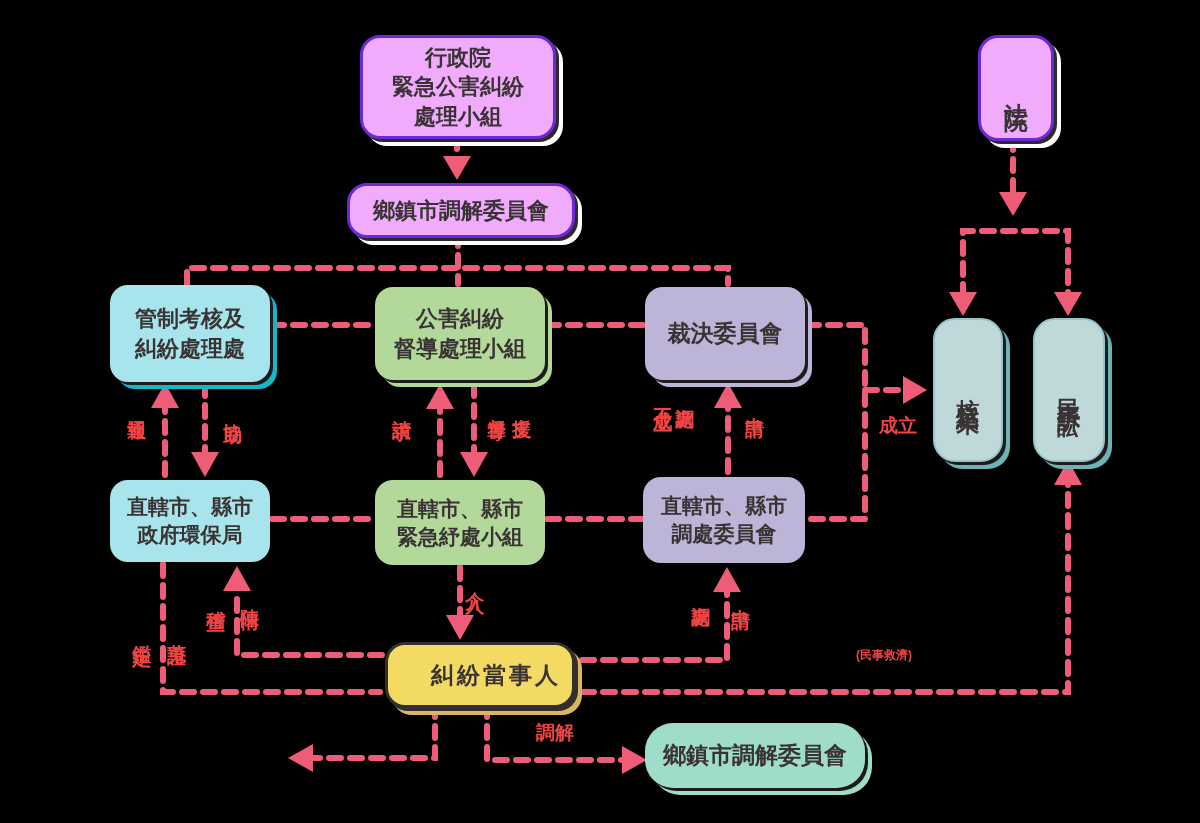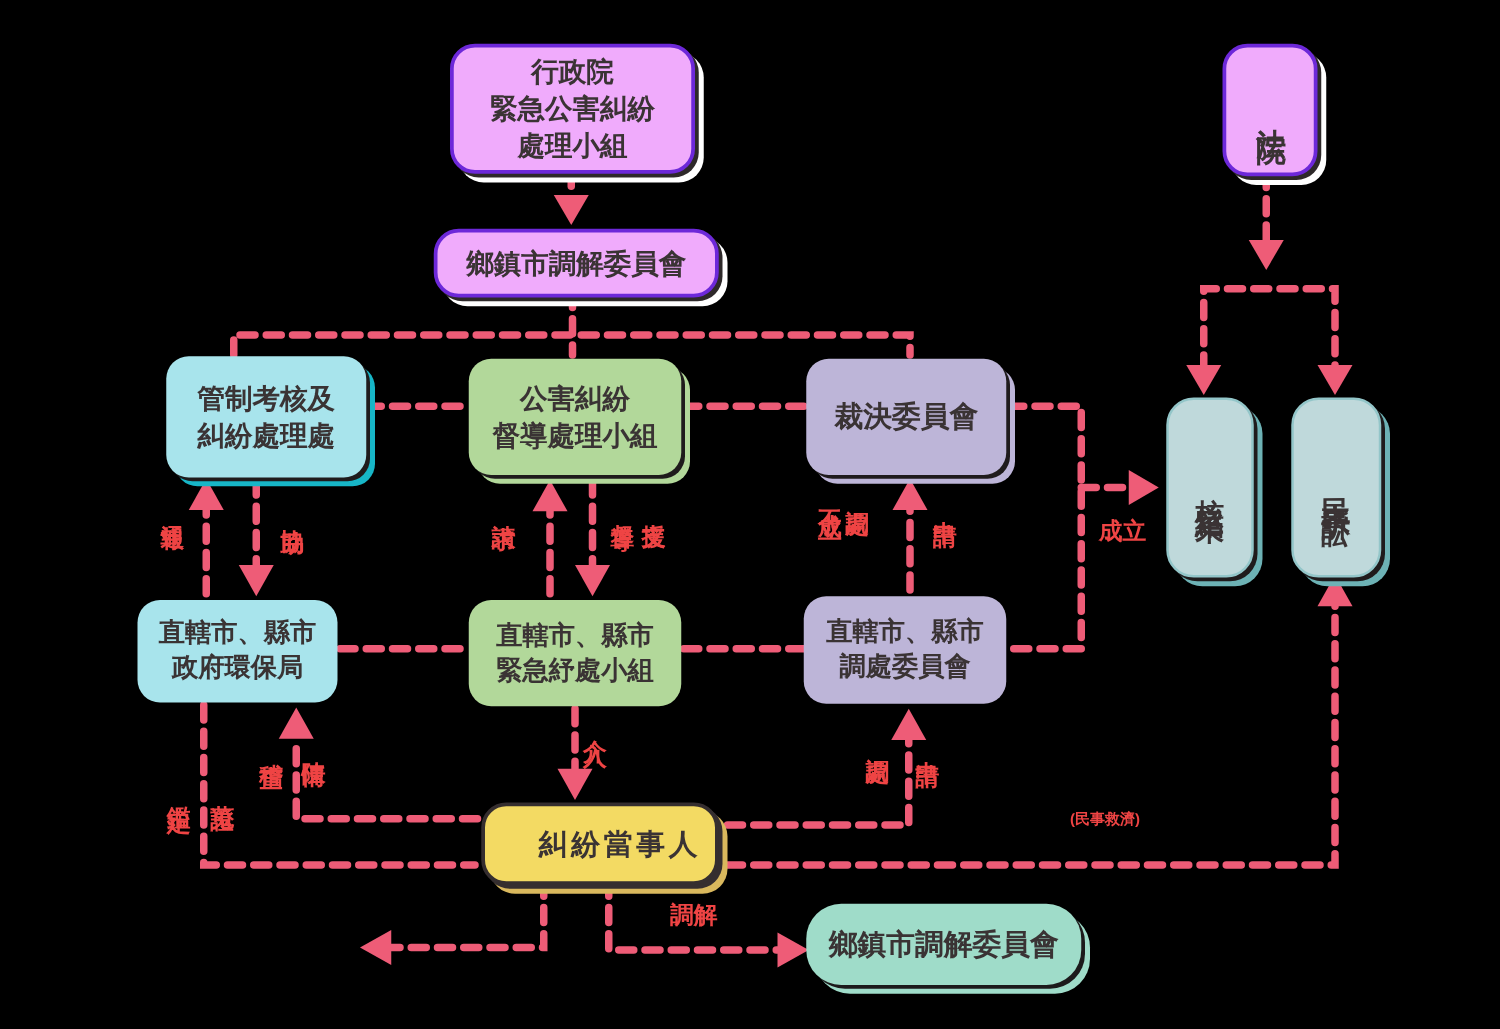--- a/index.html
+++ b/index.html
@@ -6,21 +6,21 @@
   #canvas{position:relative;width:1200px;height:823px;background:#000;overflow:hidden;
           font-family:"Liberation Sans","DejaVu Sans",sans-serif;}
   #wires{position:absolute;left:0;top:0;width:1200px;height:823px;}
   .node{position:absolute;display:flex;align-items:center;justify-content:center;
         text-align:center;font-weight:700;color:#3a3334;white-space:pre-line;
         line-height:1.32;z-index:2;}
   .vert{writing-mode:vertical-rl;letter-spacing:5px;}
   .sh-white {background:#f0abfc;border:3px solid #6d28d9;border-radius:20px;
              box-shadow:3px 3px 0 0 #2e292a,7px 7px 0 0 #ffffff;}
   .sh-cyan  {background:#a8e4ec;border-radius:18px;
-             box-shadow:3px 3px 0 0 #1f1b1c,7px 7px 0 0 #17b6c7;margin-left:23px;}
+             box-shadow:3px 3px 0 0 #1f1b1c,7px 7px 0 0 #17b6c7;}
   .sh-green {background:#b2d89a;border-radius:18px;
              box-shadow:3px 3px 0 0 #1f1b1c,7px 7px 0 0 #b2d89a;}
   .sh-purple{background:#bdb5d8;border-radius:18px;
              box-shadow:3px 3px 0 0 #1f1b1c,7px 7px 0 0 #bdb5d8;}
   .flat-cyan  {background:#a8e4ec;border-radius:18px;}
   .flat-green {background:#b2d89a;border-radius:18px;}
   .flat-purple{background:#bdb5d8;border-radius:18px;}
   .sh-result{background:#bfd9db;border:2px solid #93c6c9;border-radius:22px;
              box-shadow:3px 3px 0 0 #1f1b1c,7px 7px 0 0 #6db2b5;}
   .sh-yellow{background:#f3da63;border:3px solid #352e2f;border-radius:20px;

